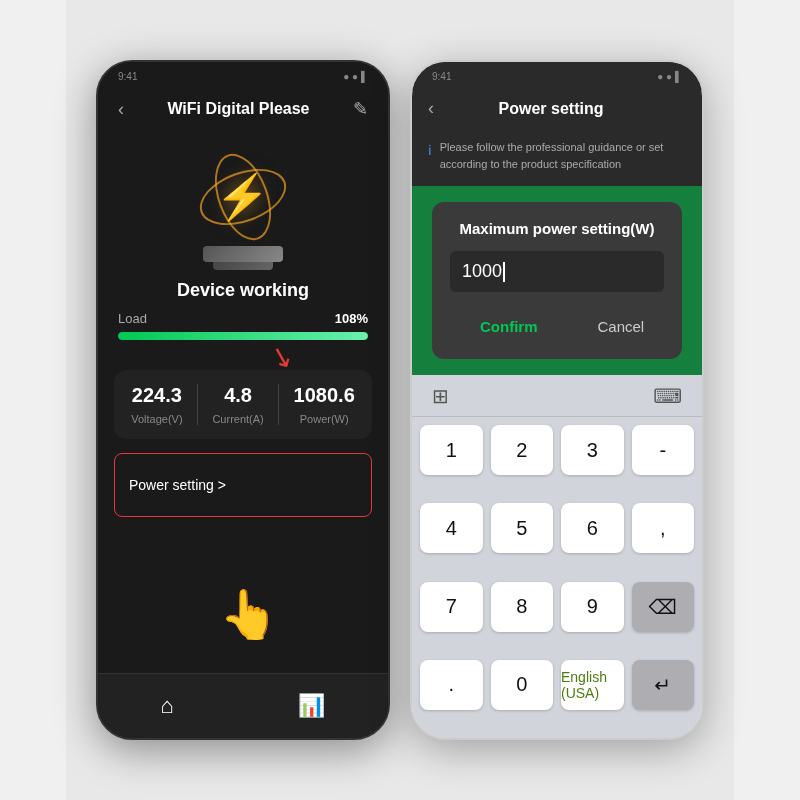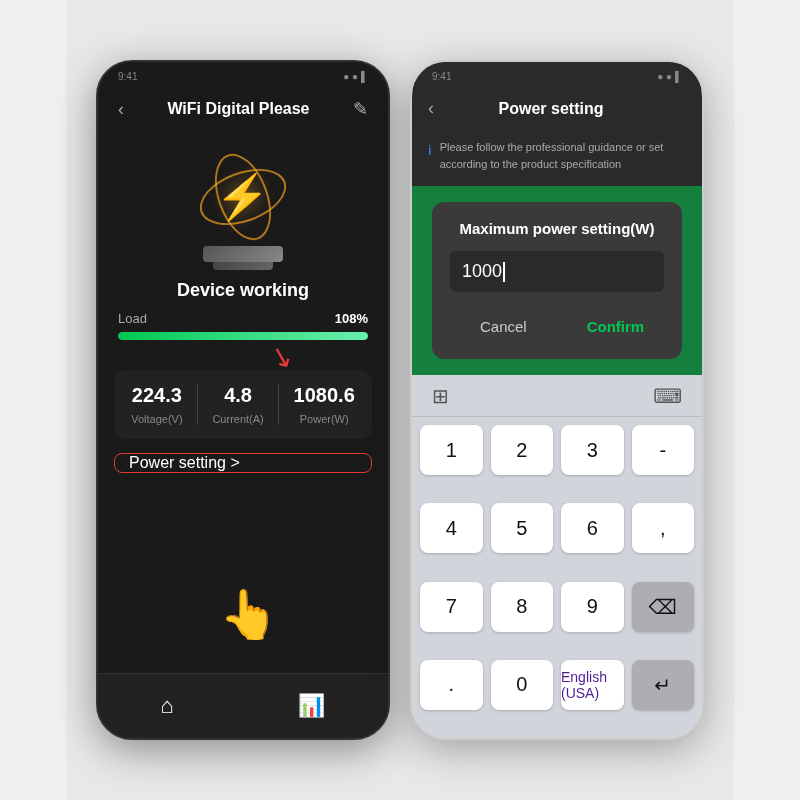--- a/index.html
+++ b/index.html
@@ -196,24 +196,24 @@
       background: #444;
     }
 
     .power-setting-btn {
       display: flex;
       align-items: center;
       justify-content: space-between;
       background: transparent;
       border: 1.5px solid #e53935;
       border-radius: 8px;
-      padding: 0 14px;
+      padding: 23px 14px;
       margin: 0 16px 8px;
       color: #fff;
-      font-size: 16px;
+      font-size: 14px;
       cursor: pointer;
     }
 
     .hand-cursor {
       position: absolute;
       bottom: 95px;
       left: 50%;
       transform: translateX(-40%);
       font-size: 48px;
     }
@@ -414,21 +414,21 @@
       height: 50px;
     }
 
     .kb-key.dark {
       background: #aeaeb2;
       color: #111;
     }
 
     .kb-key.special {
       font-size: 14px;
-      color: #4c1d95;
+      color: #4d7c0f;
     }
 
     .status-text {
       font-size: 10px;
       color: #888;
     }
   </style>
 </head>
 <body>
 
@@ -518,22 +518,22 @@
       </div>
 
       <div class="dialog-overlay">
         <div class="dialog-box">
           <div class="dialog-title">Maximum power setting(W)</div>
           <div class="dialog-input-row">
             <span class="dialog-input-value">1000</span>
             <span class="cursor-blink"></span>
           </div>
           <div class="dialog-buttons">
+            <button class="dialog-btn confirm">Confirm</button>
             <button class="dialog-btn cancel">Cancel</button>
-            <button class="dialog-btn confirm">Confirm</button>
           </div>
         </div>
       </div>
     </div>
 
     <div class="keyboard-area">
       <div class="keyboard-toolbar">
         <span class="kb-toolbar-icon">⊞</span>
         <span class="kb-toolbar-icon">⌨</span>
       </div>

